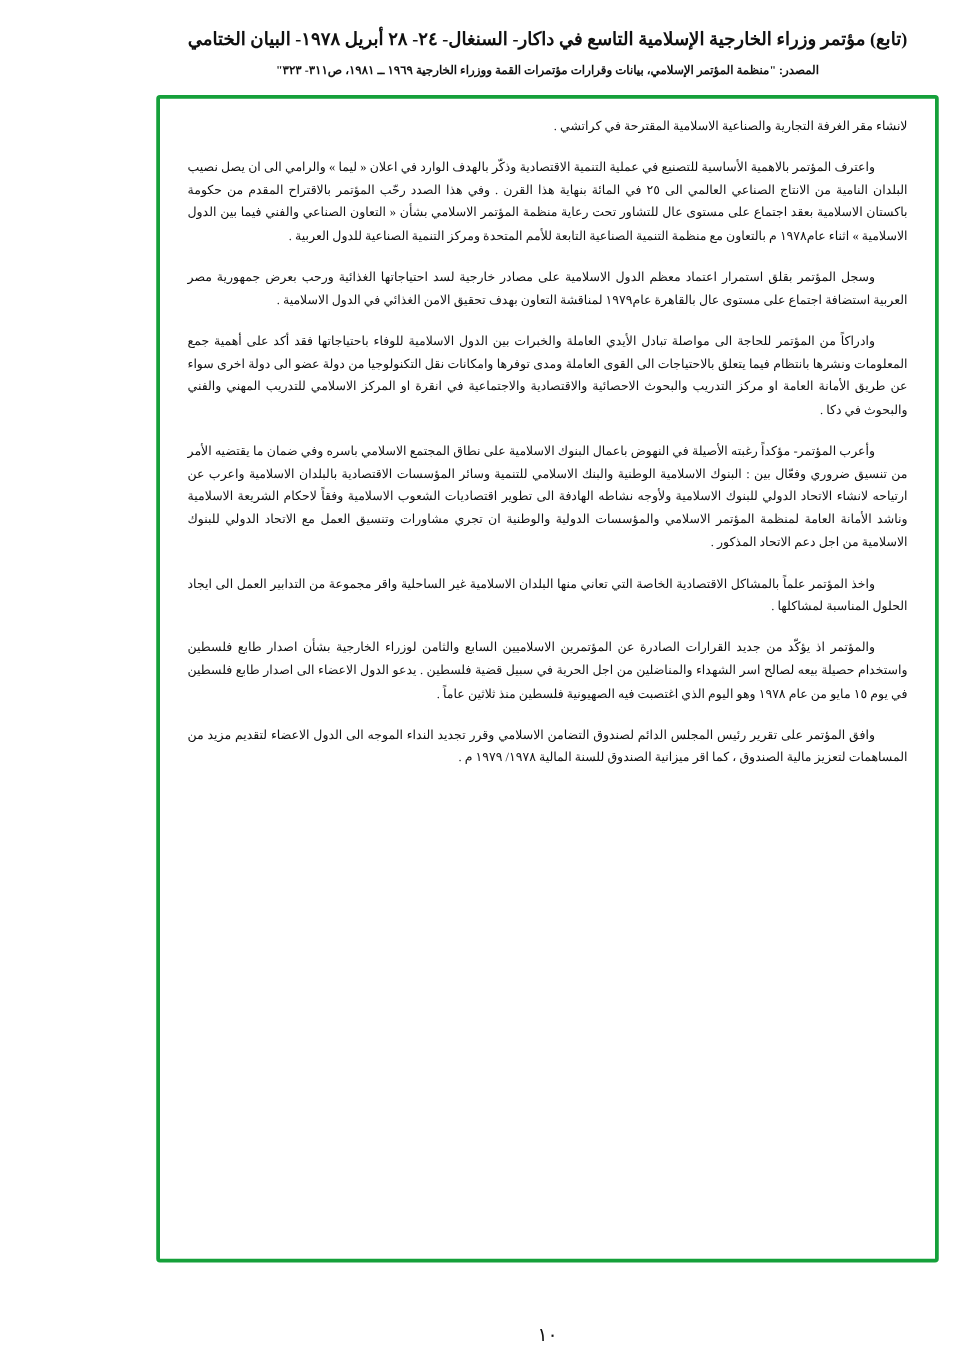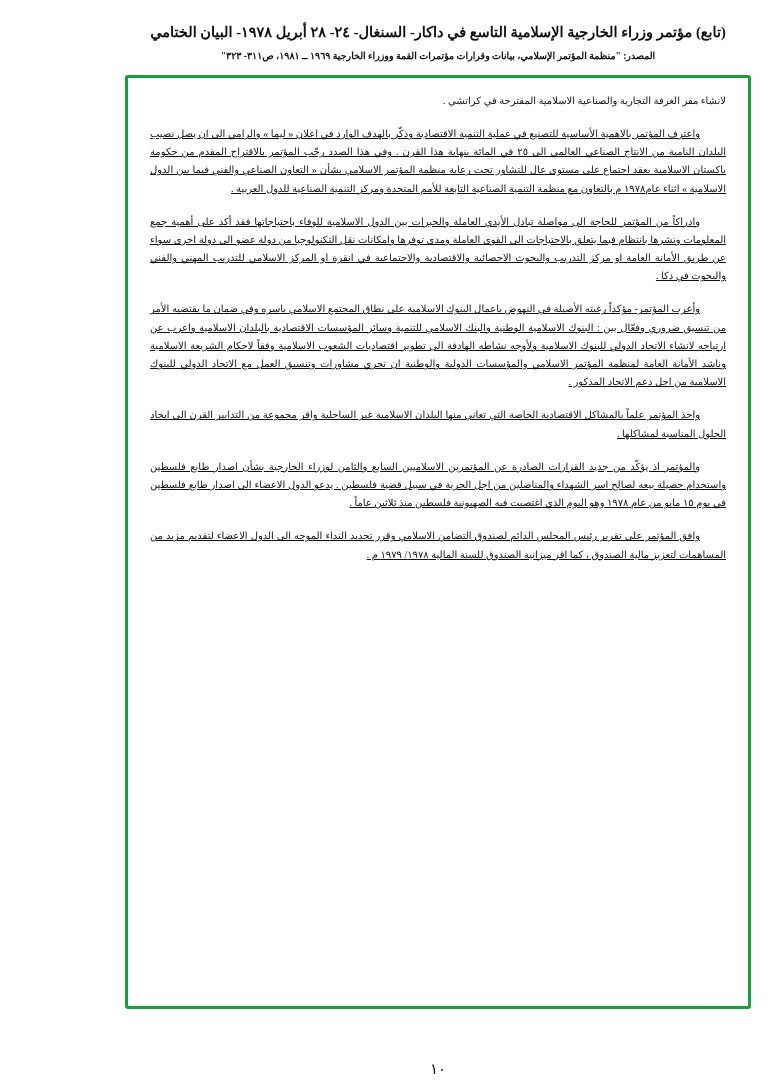--- a/index.html
+++ b/index.html
@@ -51,21 +51,20 @@
   }
   .body-text p {
     margin: 0 0 0 0;
     font-size: 10px;
     line-height: 1.82;
     text-align: justify;
     text-justify: inter-word;
   }
   .body-text p.indent {
     text-indent: 26px;
-    text-decoration: underline;
   }
   .body-text p.spaced {
     margin-top: 15px;
   }
   .body-text p.heading {
     font-weight: bold;
     margin-top: 17px;
     text-align: right;
     text-indent: 0;
   }
@@ -91,23 +90,24 @@
 
   <div class="header">
     <div class="header-title">(تابع)  مؤتمر وزراء الخارجية الإسلامية التاسع في داكار- السنغال- ٢٤- ٢٨ أبريل ١٩٧٨- البيان الختامي</div>
     <div class="header-source">المصدر: "منظمة المؤتمر الإسلامي، بيانات وقرارات مؤتمرات القمة ووزراء الخارجية ١٩٦٩ ــ ١٩٨١، ص٣١١- ٣٢٣"</div>
   </div>
 
   <div class="frame">
     <div class="body-text">
       <p class="first">لانشاء مقر الغرفة التجارية والصناعية الاسلامية المقترحة في كراتشي .</p>
       <p class="indent spaced">واعترف المؤتمر بالاهمية الأساسية للتصنيع في عملية التنمية الاقتصادية وذكّر بالهدف الوارد في اعلان « ليما » والرامي الى ان يصل نصيب البلدان النامية من الانتاج الصناعي العالمي الى ٢٥ في المائة بنهاية هذا القرن . وفي هذا الصدد رحّب المؤتمر بالاقتراح المقدم من حكومة باكستان الاسلامية بعقد اجتماع على مستوى عال للتشاور تحت رعاية منظمة المؤتمر الاسلامي بشأن « التعاون الصناعي والفني فيما بين الدول الاسلامية » اثناء عام١٩٧٨ م بالتعاون مع منظمة التنمية الصناعية التابعة للأمم المتحدة ومركز التنمية الصناعية للدول العربية .</p>
+      <p class="indent spaced">وسجل المؤتمر بقلق استمرار اعتماد معظم الدول الاسلامية على مصادر خارجية لسد احتياجاتها الغذائية ورحب بعرض جمهورية مصر العربية استضافة اجتماع على مستوى عال بالقاهرة عام١٩٧٩ لمناقشة التعاون بهدف تحقيق الامن الغذائي في الدول الاسلامية .</p>
       <p class="indent spaced">وادراكاً من المؤتمر للحاجة الى مواصلة تبادل الأيدي العاملة والخبرات بين الدول الاسلامية للوفاء باحتياجاتها فقد أكد على أهمية جمع المعلومات ونشرها بانتظام فيما يتعلق بالاحتياجات الى القوى العاملة ومدى توفرها وامكانات نقل التكنولوجيا من دولة عضو الى دولة اخرى سواء عن طريق الأمانة العامة او مركز التدريب والبحوث الاحصائية والاقتصادية والاجتماعية في انقرة او المركز الاسلامي للتدريب المهني والفني والبحوث في دكا .</p>
       <p class="indent spaced">وأعرب المؤتمر- مؤكداً رغبته الأصيلة في النهوض باعمال البنوك الاسلامية على نطاق المجتمع الاسلامي باسره وفي ضمان ما يقتضيه الأمر من تنسيق ضروري وفعّال بين : البنوك الاسلامية الوطنية والبنك الاسلامي للتنمية وسائر المؤسسات الاقتصادية بالبلدان الاسلامية واعرب عن ارتياحه لانشاء الاتحاد الدولي للبنوك الاسلامية ولأوجه نشاطه الهادفة الى تطوير اقتصاديات الشعوب الاسلامية وفقاً لاحكام الشريعة الاسلامية وناشد الأمانة العامة لمنظمة المؤتمر الاسلامي والمؤسسات الدولية والوطنية ان تجري مشاورات وتنسيق العمل مع الاتحاد الدولي للبنوك الاسلامية من اجل دعم الاتحاد المذكور .</p>
-      <p class="indent spaced">واخذ المؤتمر علماً بالمشاكل الاقتصادية الخاصة التي تعاني منها البلدان الاسلامية غير الساحلية واقر مجموعة من التدابير القرن الى ايجاد الحلول المناسبة لمشاكلها .</p>
+      <p class="indent spaced">واخذ المؤتمر علماً بالمشاكل الاقتصادية الخاصة التي تعاني منها البلدان الاسلامية غير الساحلية واقر مجموعة من التدابير العمل الى ايجاد الحلول المناسبة لمشاكلها .</p>
       <p class="indent spaced">والمؤتمر اذ يؤكّد من جديد القرارات الصادرة عن المؤتمرين الاسلاميين السابع والثامن لوزراء الخارجية بشأن اصدار طابع فلسطين واستخدام حصيلة بيعه لصالح اسر الشهداء والمناضلين من اجل الحرية في سبيل قضية فلسطين . يدعو الدول الاعضاء الى اصدار طابع فلسطين في يوم ١٥ مايو من عام ١٩٧٨ وهو اليوم الذي اغتصبت فيه الصهيونية فلسطين منذ ثلاثين عاماً .</p>
       <p class="indent spaced">وافق المؤتمر على تقرير رئيس المجلس الدائم لصندوق التضامن الاسلامي وقرر تجديد النداء الموجه الى الدول الاعضاء لتقديم مزيد من المساهمات لتعزيز مالية الصندوق ، كما اقر ميزانية الصندوق للسنة المالية ١٩٧٨/ ١٩٧٩ م .</p>
     </div>
   </div>
 
   <div class="page-number">١٠</div>
 
 </div>
 
 </body></html>

